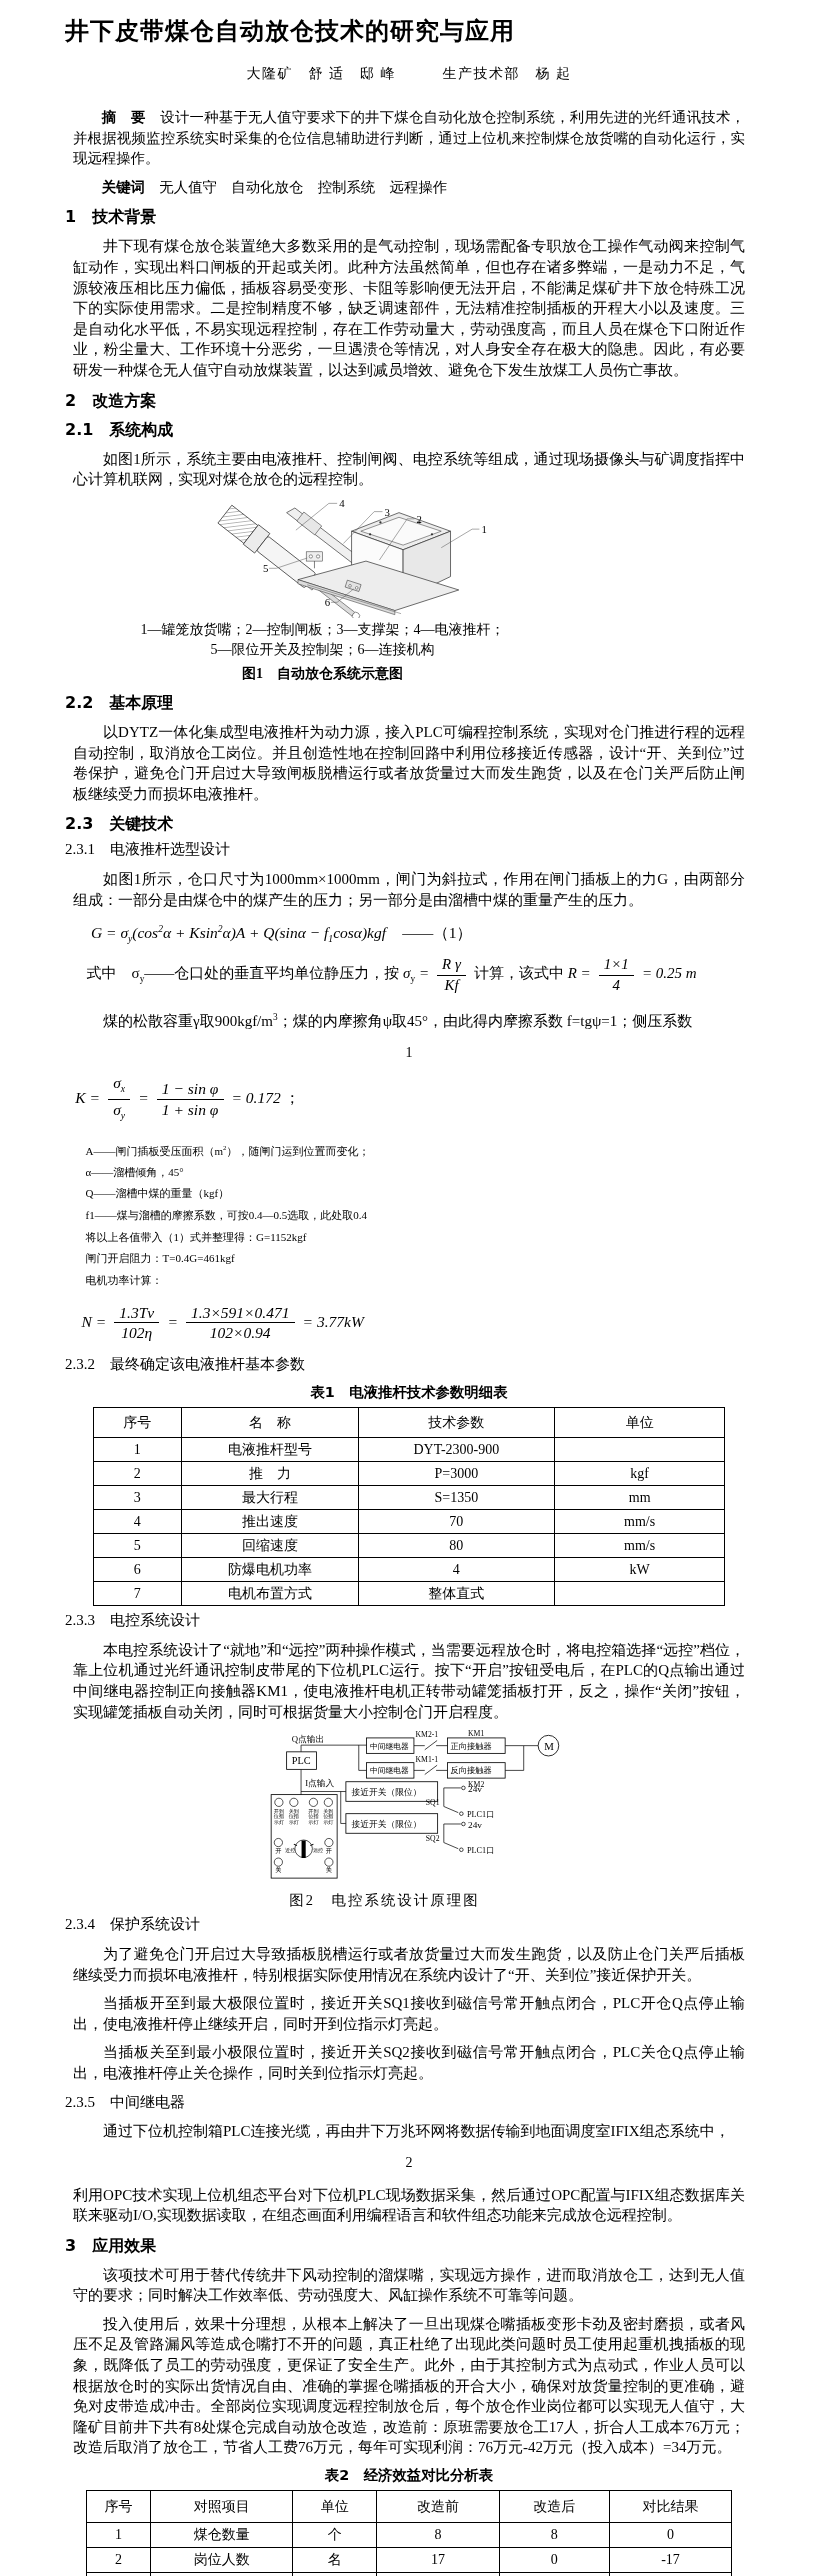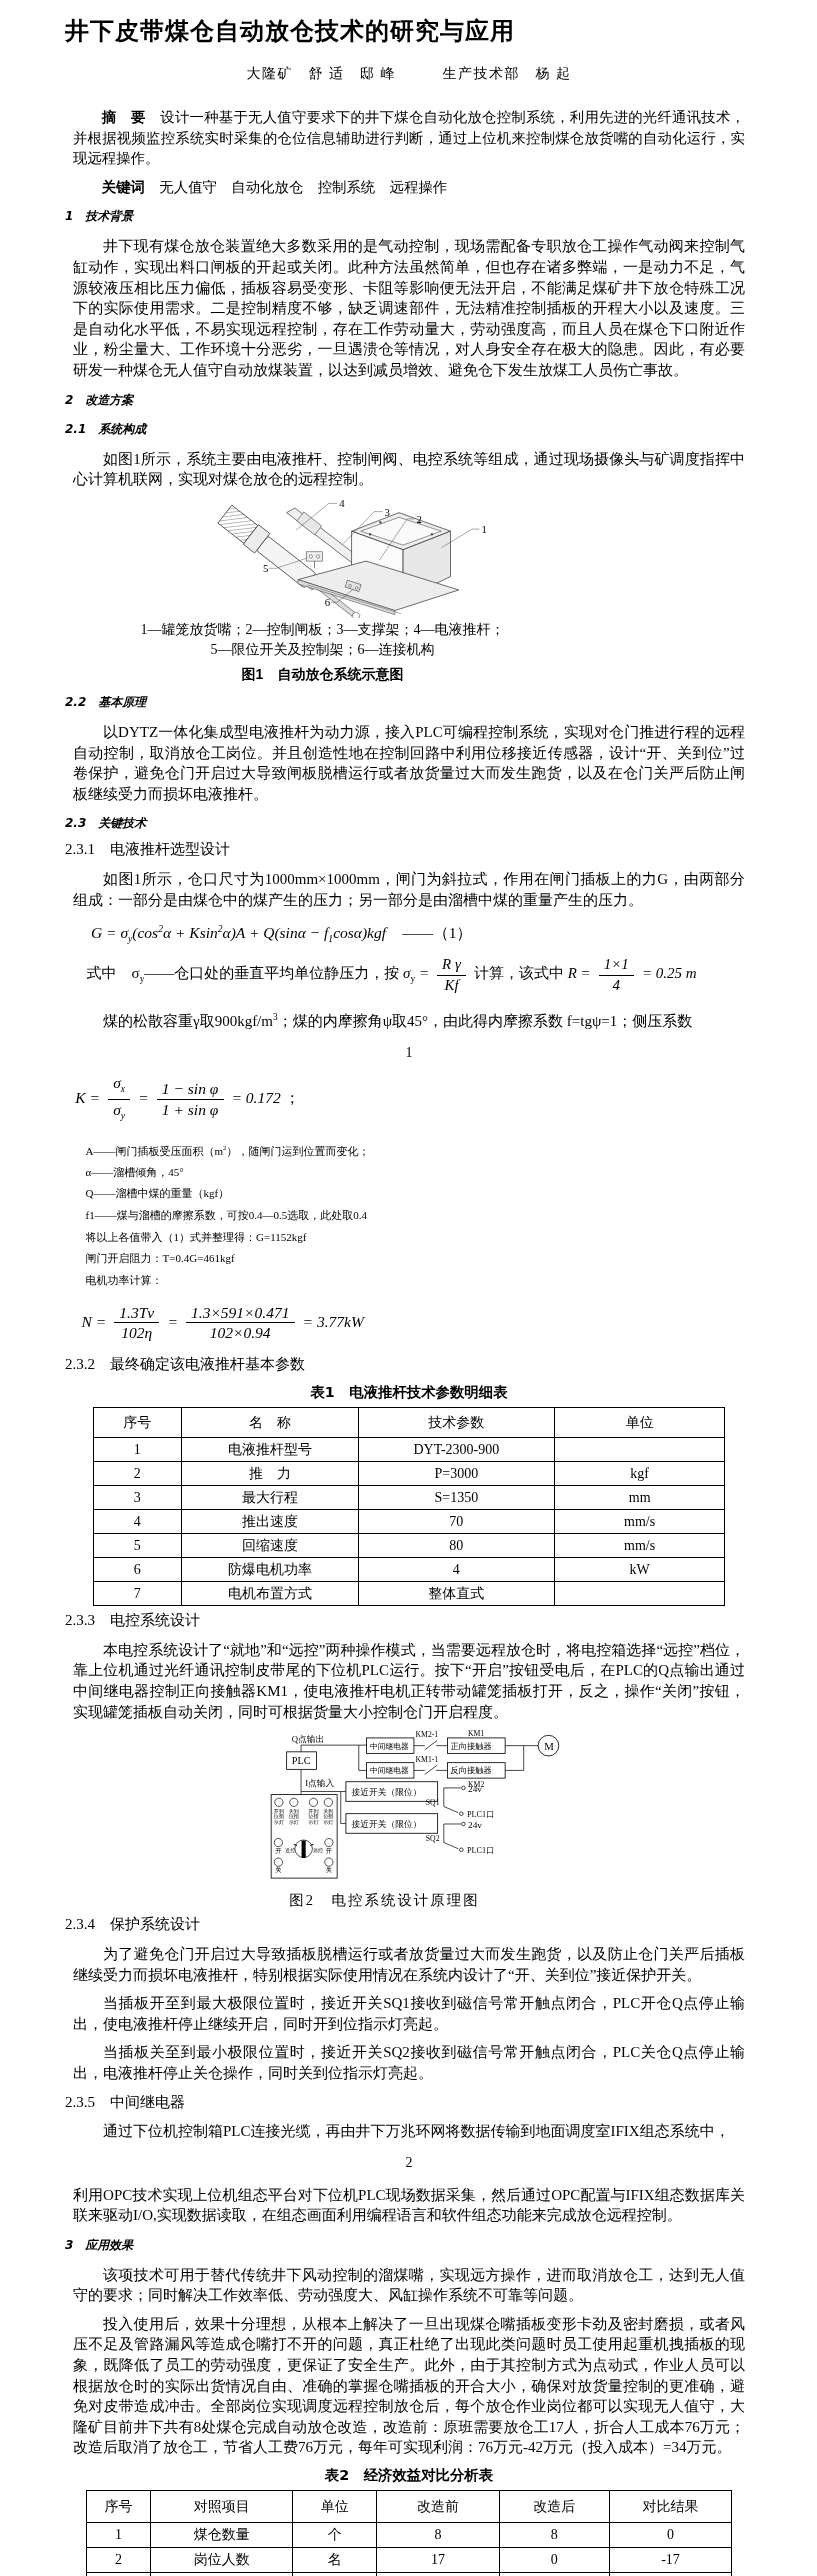--- a/index.html
+++ b/index.html
@@ -21,36 +21,36 @@
   .para{
     font-size:15px;line-height:20.6px;text-align:justify;
     text-indent:2em;margin:8px;
   }
   .para.noindent{text-indent:0;}
   .abstract{font-size:14.4px;}
   .blabel{font-family:"DejaVu Sans","Liberation Sans",sans-serif;font-weight:bold;}
   .kw{margin-top:1px;}
   .h1{
     font-family:"DejaVu Sans","Liberation Sans",sans-serif;font-weight:bold;
-    font-size:12px;line-height:23px;margin:6.2px 0 2.1px 0;font-style:italic;
+    font-size:16px;line-height:23px;margin:6.2px 0 2.1px 0;
   }
   .h3{
     font-size:15px;line-height:21.6px;font-weight:normal;margin:4.1px 0 2.1px 0;
     font-family:"Liberation Serif","DejaVu Serif",serif;
   }
   .defline{font-size:11px;line-height:21.6px;margin:0 0 0 20.6px;}
   .fblock{margin:12.4px 0;font-size:15.5px;}
   .math{font-style:italic;}
   .frac{display:inline-flex;flex-direction:column;align-items:center;vertical-align:middle;margin:0 4.1px;}
   .frac .fn{border-bottom:1px solid #000;padding:0 5.2px 1px 5.2px;line-height:17.5px;}
   .frac .fd{padding-top:1px;line-height:17.5px;}
   .pagenum{text-align:center;font-size:14px;margin:13.4px 0;}
   .figwrap{margin:5.2px 0 0 0;}
   .figcap{font-size:14px;line-height:20.6px;text-align:center;width:515px;margin:0;}
-  .figcap.bold{font-family:Liberation Sans, sans-serif;font-weight:bold;margin-top:3.1px;}
+  .figcap.bold{font-family:Liberation Serif, serif;font-weight:bold;margin-top:3.1px;}
   .fig2cap{font-size:14.4px;text-align:center;width:639px;margin:4.1px 0 1px 0;letter-spacing:2.1px;}
   .tablecap{
     font-family:"DejaVu Sans","Liberation Sans",sans-serif;font-weight:bold;
     font-size:14.4px;text-align:center;margin:7.2px 0 5.2px 0;
   }
   table.datatable{
     border-collapse:collapse;margin:0 auto;
     font-size:14px;text-align:center;
   }
   table.datatable th,table.datatable td{

